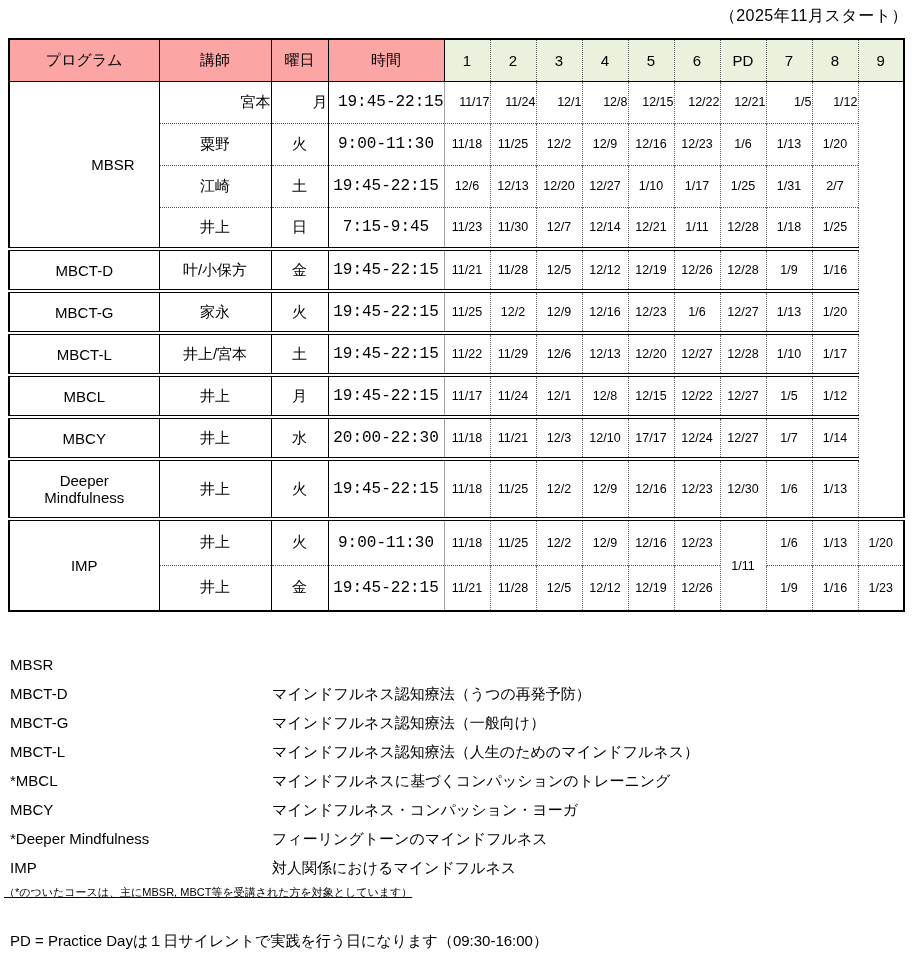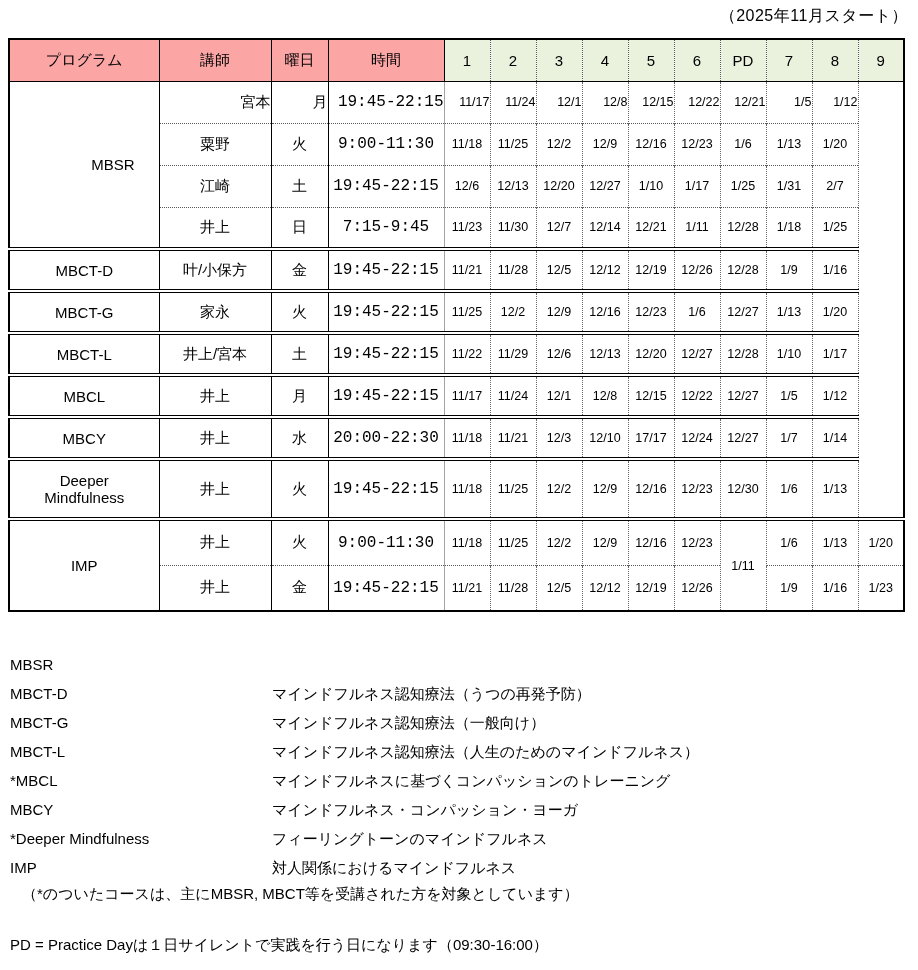--- a/index.html
+++ b/index.html
@@ -67,22 +67,23 @@
   }
   .legend-row {
     display: flex;
     align-items: flex-start;
     line-height: 29px;
     font-size: 15px;
   }
   .legend-term { width: 262px; flex: none; }
   .legend-desc { flex: 1; }
   .note-asterisk {
-    margin: 3px 0 0 22px;
-    font-size: 15px;
+    margin: 3px 0 0 4px;
+    font-size: 11px;
+    text-decoration: underline;
   }
   .note-pd {
     margin: 32px 0 0 10px;
     font-size: 15px;
   }
 </style>
 </head>
 <body>
 
 <div class="page">

